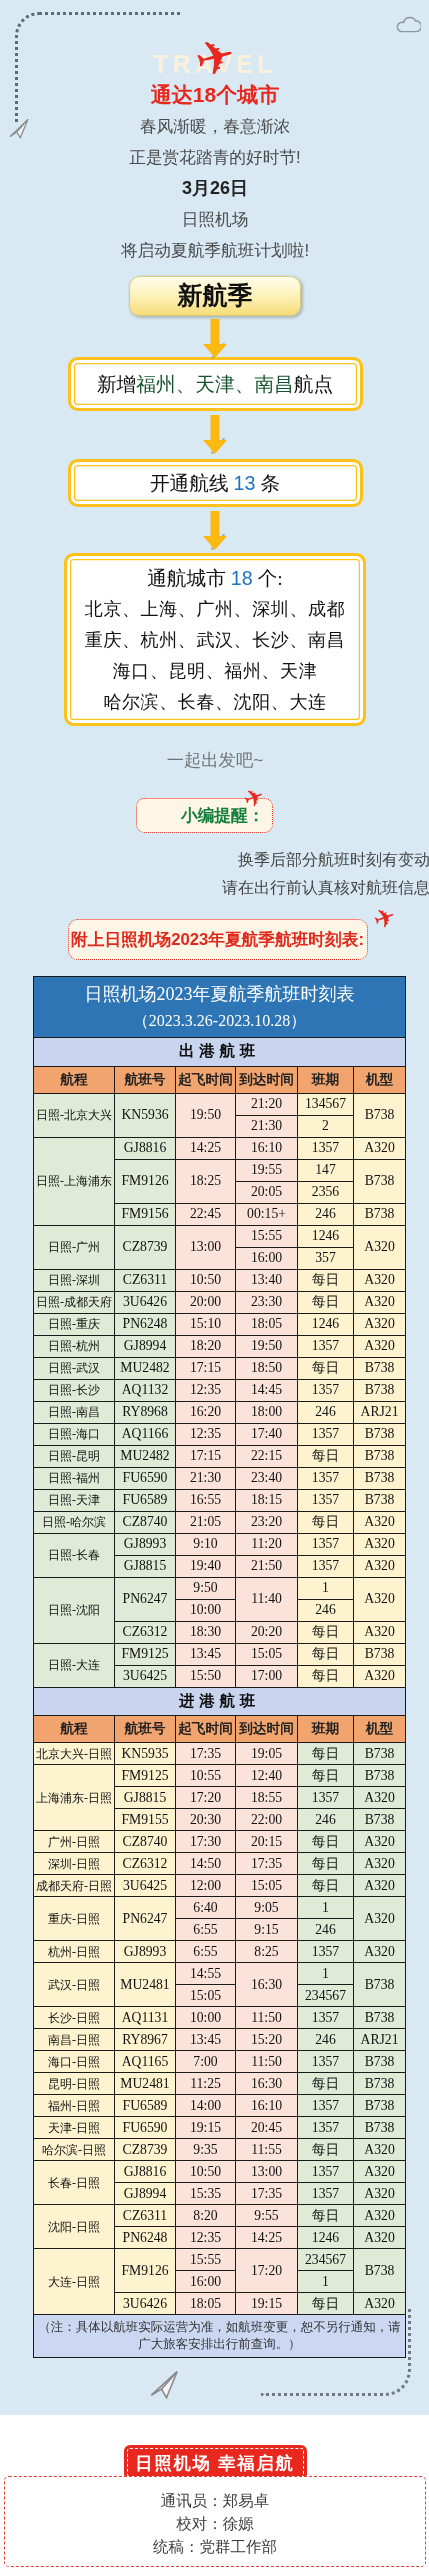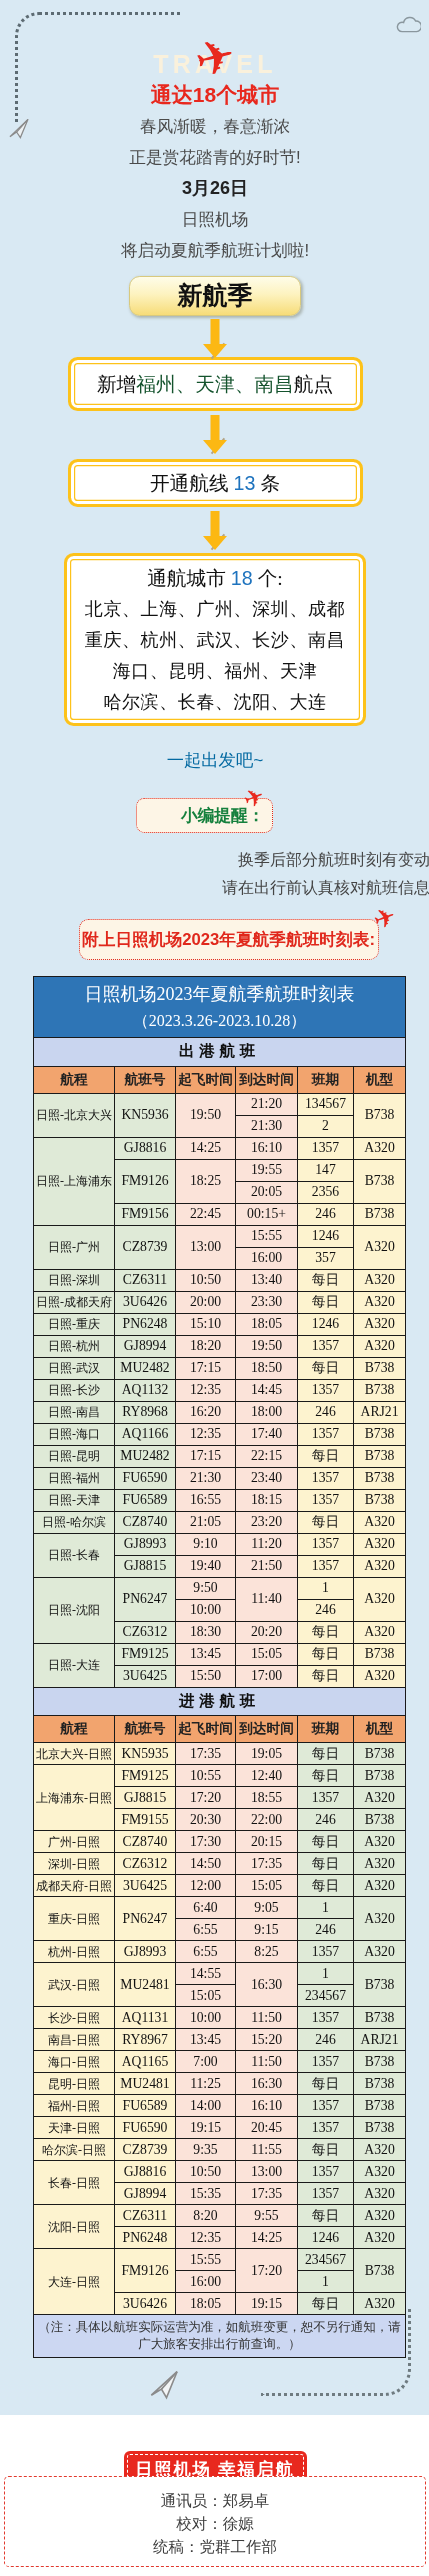--- a/index.html
+++ b/index.html
@@ -42,53 +42,53 @@
     box-shadow:inset 0 0 0 3px #fff, inset 0 0 0 4.2px #fdc21a;
     display:flex;flex-direction:column;align-items:center;justify-content:center;
     font-family:"Liberation Serif",serif;color:#111;}
   .box1{width:289px;height:48px;margin-top:-1.2px;font-size:19.7px;}
   .box2{width:289px;height:42px;margin-top:5.4px;font-size:19.7px;}
   .box3{width:296px;height:167px;margin-top:3.6px;}
   .box3 .b3-title{font-size:19.7px;height:32px;line-height:32px;}
   .box3 .b3-line{font-size:18px;height:31px;line-height:31px;letter-spacing:0.6px;}
   .blu{color:#14532d;margin-top:7px;}
   .num{color:#1e73be;font-family:Liberation Sans, sans-serif;}
-  .depart{margin:18px 0 0;text-align:center;font-size:17.3px;color:#0369a1;height:32px;line-height:32px;}
+  .depart{margin:18px 0 0;text-align:center;font-size:17.3px;color:#737373;height:32px;line-height:32px;}
 
   
   .badge-wrap{position:relative;margin:21.5px auto 0;width:179px;height:36px;}
   .badge{position:absolute;left:10.7px;top:0;width:99px;height:33px;background:#fdf5e6;
     border:1.2px dotted #e0281c;border-radius:8.4px;display:flex;align-items:center;justify-content:center;
     font-size:16.7px;font-weight:bold;color:#15803d;padding-left:36px;}
   .badge-plane{position:absolute;left:118px;top:-14.3px;font-size:24px;color:#e8281e;transform:rotate(-22deg);}
   .notice-line{margin:0;text-align:right;font-size:16px;color:#454545;height:28px;line-height:28px;}
   .notice-lines{margin-top:12px;}
   .attach-wrap{position:relative;margin:16.7px auto 0;width:303px;height:42px;}
-  .attach-box{position:absolute;left:15px;top:0;width:298px;height:39px;background:#fdf5e6;
+  .attach-box{position:absolute;left:4px;top:0;width:298px;height:39px;background:#fdf5e6;
     border:1.2px dotted #e0281c;border-radius:9.6px;display:flex;align-items:center;justify-content:center;
     font-size:16.7px;font-weight:bold;color:#e0281c;}
   .attach-plane{position:absolute;right:-29px;top:-15.5px;font-size:26px;color:#e8281e;transform:rotate(-20deg);}
 
   
   table.tt{border-collapse:collapse;table-layout:fixed;width:371px;margin:15.5px 0 0 33px;
     font-family:"Liberation Serif",serif;border:1.2px solid #1a1a1a;}
   table.tt td,table.tt th{border:0.6px solid #1a1a1a;text-align:center;vertical-align:middle;padding:0;}
   .t-title td{height:60px;background:#2e75b6;color:#fff;}
   .t-title .tl1{font-size:18px;line-height:27.5px;}
   .t-title .tl2{font-size:16px;line-height:24px;}
   .t-band td{height:27.5px;background:#c9d5ef;font-size:15.5px;font-weight:bold;letter-spacing:4.8px;color:#111;}
   .t-head th{height:26px;background:#f2a46e;font-size:13.7px;font-weight:bold;color:#222;}
   .t-note td{height:42px;background:#ccd7f2;font-size:12.5px;color:#333;}
   td.dc{height:21px;font-size:13.7px;color:#111;line-height:1;}
   td.c0{font-size:12px;}
   .cg{background:#dfead7;} .cp{background:#fbe3d9;} .cy{background:#fdf3cf;}
 
   
   .white{position:relative;width:430px;height:161px;background:#fff;}
-  .cta{margin:0 auto;position:relative;top:36px;width:183px;height:35px;background:#e8281e;border-radius:6px;
+  .cta{margin:0 auto;position:relative;top:30px;width:183px;height:35px;background:#e8281e;border-radius:6px;
     outline:1.2px dashed #fff;outline-offset:-4.8px;display:flex;align-items:center;justify-content:center;
     font-size:17.3px;font-weight:bold;color:#fff;letter-spacing:1.8px;}
   .credits{position:relative;top:26px;margin:0 3.6px;height:91px;border:1.8px dashed #e23a2e;border-radius:4.8px;
     background:#fff;padding-top:12px;box-sizing:border-box;}
   .credit-line{margin:0;text-align:center;font-size:15.5px;color:#3c3c3c;height:23px;line-height:23px;}
 </style>
 </head>
 <body>
 
 <div class="page">

